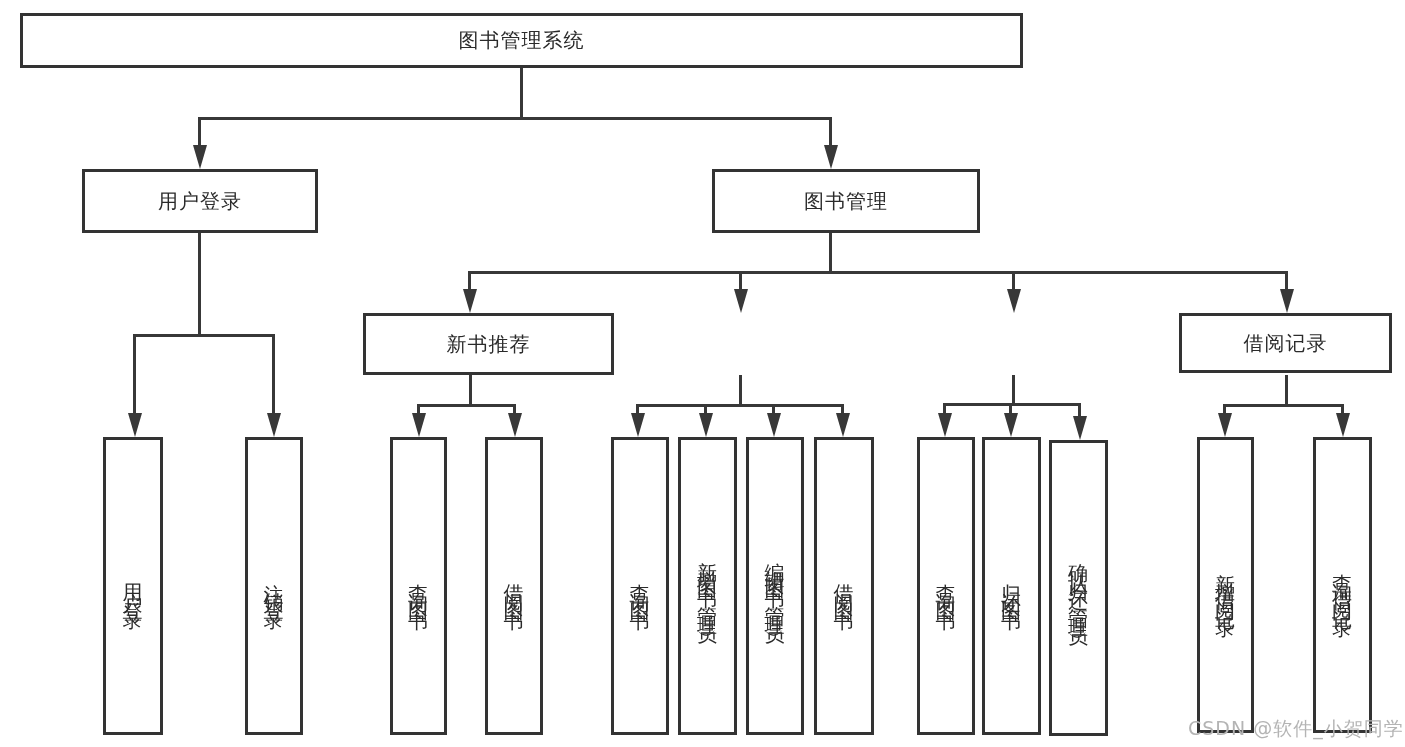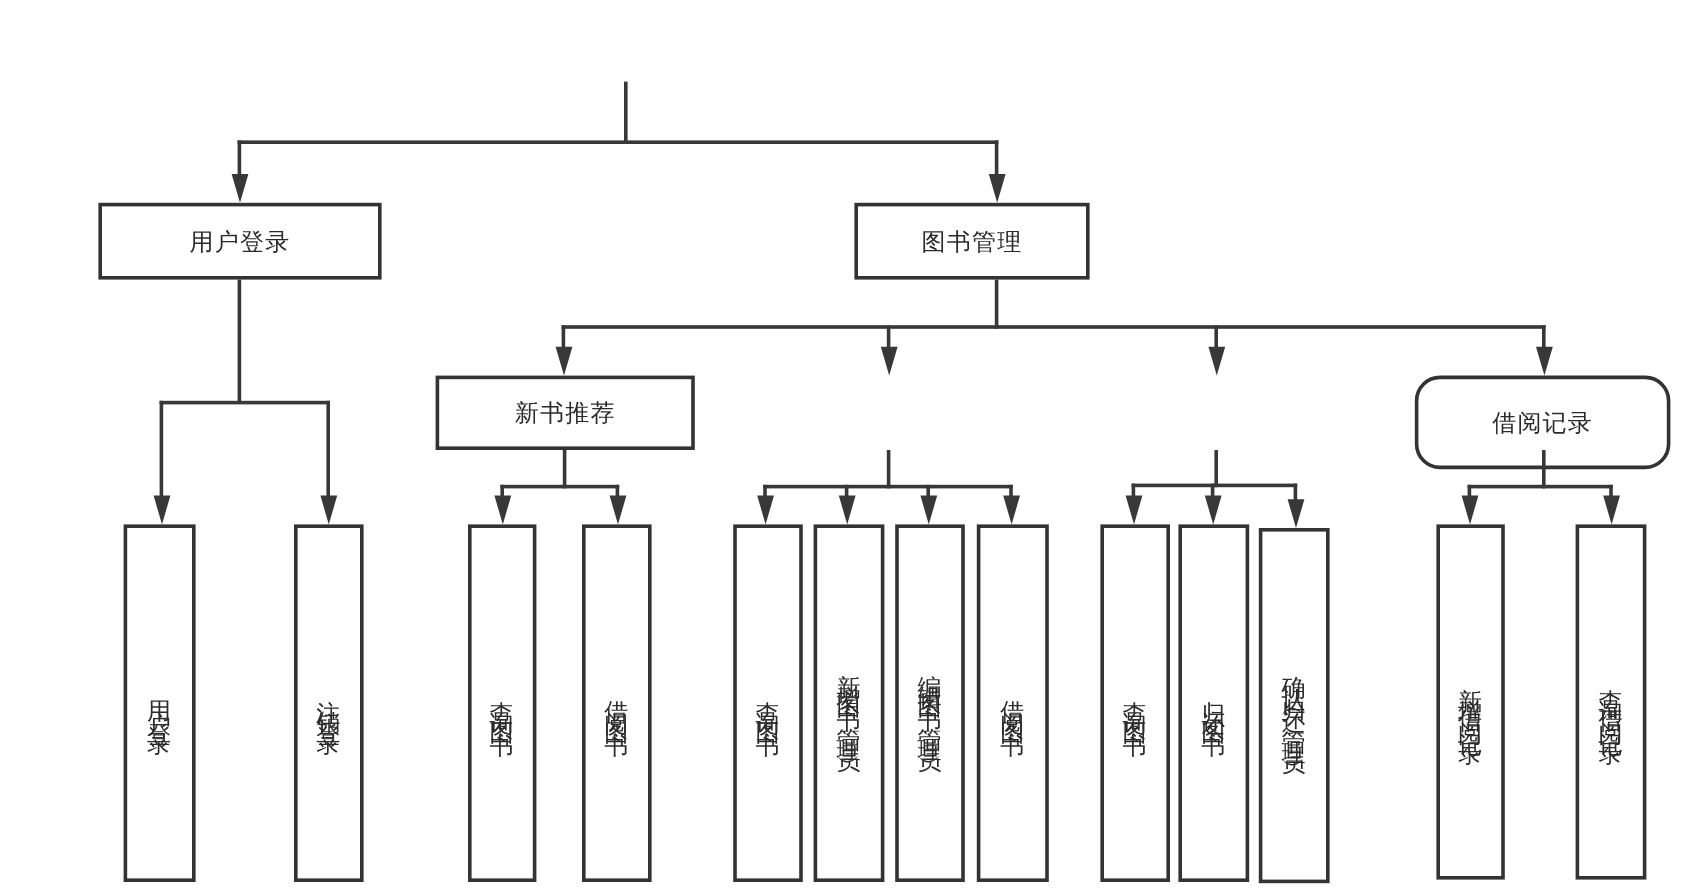--- a/index.html
+++ b/index.html
@@ -30,32 +30,35 @@
   .watermark{
     position:absolute;left:1188px;top:716px;font-size:19px;
     color:var(--watermark,#b4b4b4);letter-spacing:1px;z-index:5;white-space:nowrap;
   }
 </style>
 </head>
 <body>
 
 <div id="canvas">
 
+  <div class="box" style="left:20px;top:13px;width:1003px;height:55px;">
+    <span>图书管理系统</span>
+  </div>
 
   <div class="vline" style="left:520px;top:68px;height:51px;"></div>
   <div class="hline" style="left:198px;top:117px;width:634px;"></div>
   <div class="vline" style="left:198px;top:117px;height:30px;"></div>
   <div class="arrow" style="left:193px;top:145px;"></div>
   <div class="vline" style="left:829px;top:117px;height:30px;"></div>
   <div class="arrow" style="left:824px;top:145px;"></div>
 
   <div class="box" style="left:82px;top:169px;width:236px;height:64px;">
     <span>用户登录</span>
   </div>
-  <div class="box" style="left:712px;top:169px;width:196px;height:64px;text-align:center;">
+  <div class="box" style="left:712px;top:169px;width:268px;height:64px;text-align:center;">
     <span>图书管理</span>
   </div>
 
   <div class="vline" style="left:198px;top:233px;height:103px;"></div>
   <div class="hline" style="left:133px;top:334px;width:142px;"></div>
   <div class="vline" style="left:133px;top:334px;height:81px;"></div>
   <div class="arrow" style="left:128px;top:413px;"></div>
   <div class="vline" style="left:272px;top:334px;height:81px;"></div>
   <div class="arrow" style="left:267px;top:413px;"></div>
 
@@ -63,24 +66,24 @@
   <div class="hline" style="left:468px;top:271px;width:820px;"></div>
   <div class="vline" style="left:468px;top:271px;height:20px;"></div>
   <div class="arrow" style="left:463px;top:289px;"></div>
   <div class="vline" style="left:739px;top:271px;height:20px;"></div>
   <div class="arrow" style="left:734px;top:289px;"></div>
   <div class="vline" style="left:1012px;top:271px;height:20px;"></div>
   <div class="arrow" style="left:1007px;top:289px;"></div>
   <div class="vline" style="left:1285px;top:271px;height:20px;"></div>
   <div class="arrow" style="left:1280px;top:289px;"></div>
 
-  <div class="box" style="left:363px;top:313px;width:216px;height:62px;">
+  <div class="box" style="left:363px;top:313px;width:251px;height:62px;">
     <span>新书推荐</span>
   </div>
-  <div class="box" style="left:1179px;top:313px;width:213px;height:78px;border-radius:21px;">
+  <div class="box" style="left:1179px;top:313px;width:213px;height:60px;">
     <span>借阅记录</span>
   </div>
 
   <div class="vline" style="left:469px;top:375px;height:32px;"></div>
   <div class="hline" style="left:417px;top:404px;width:99px;"></div>
   <div class="vline" style="left:417px;top:404px;height:14px;"></div>
   <div class="arrow" style="left:412px;top:413px;"></div>
   <div class="vline" style="left:513px;top:404px;height:14px;"></div>
   <div class="arrow" style="left:508px;top:413px;"></div>
 
@@ -148,14 +151,15 @@
     <span>确认归还（管理员）</span>
   </div>
 
   <div class="vbox" style="left:1197px;top:437px;width:57px;height:296px;">
     <span>新增借阅记录</span>
   </div>
   <div class="vbox" style="left:1313px;top:437px;width:59px;height:296px;">
     <span>查询借阅记录</span>
   </div>
 
+  <div class="watermark">CSDN @软件_小贺同学</div>
 
 </div>
 
 </body></html>

